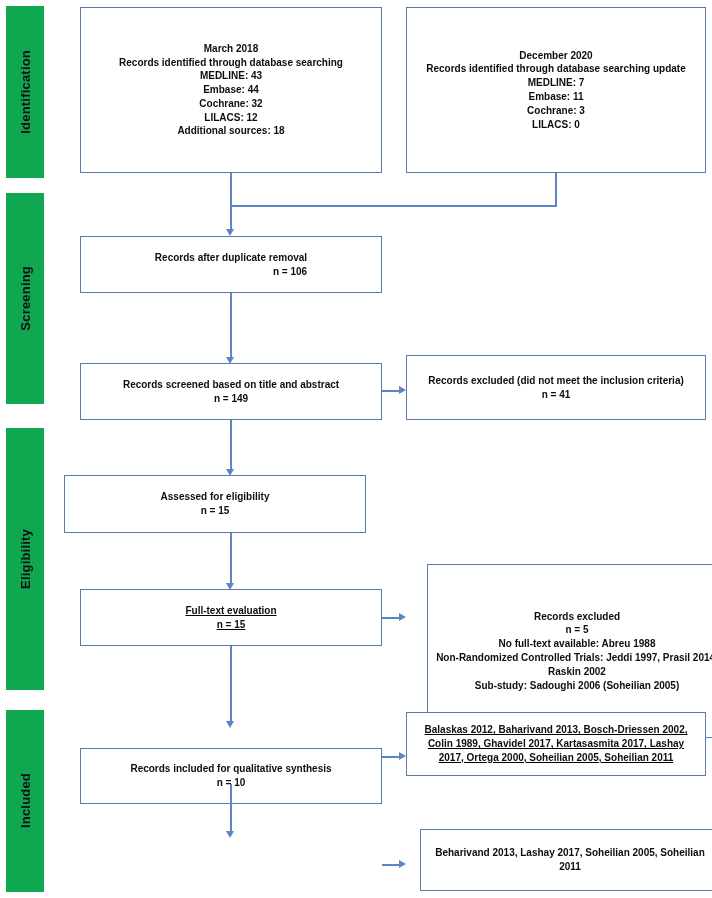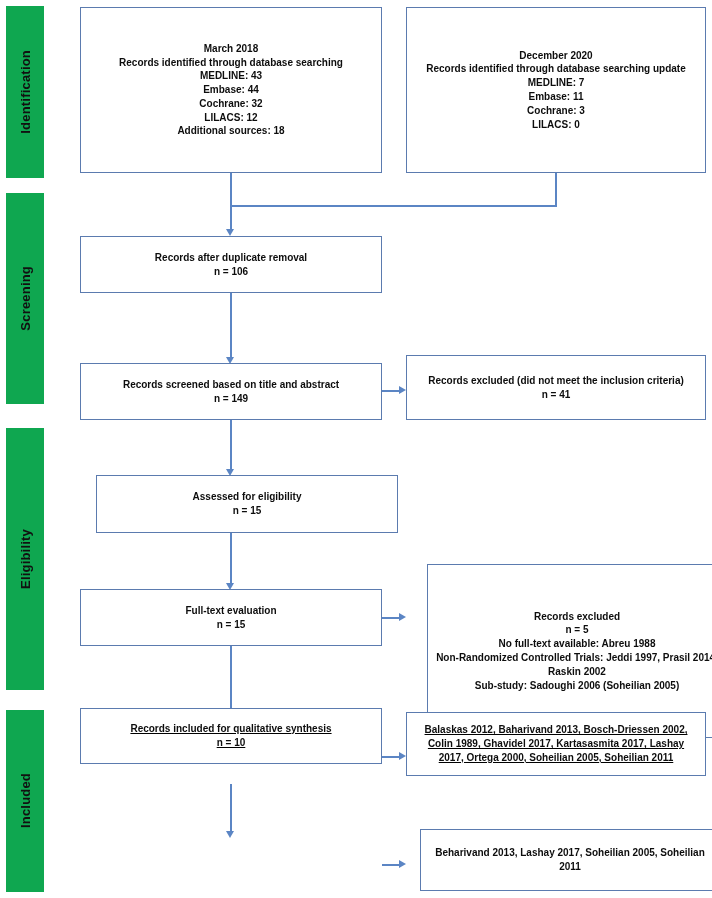--- a/index.html
+++ b/index.html
@@ -126,21 +126,21 @@
 Cochrane: 3
 LILACS: 0</span>
   </div>
 
   <div class="vline" style="left:230px; top:173px; height:33px;"></div>
   <div class="vline" style="left:555px; top:173px; height:33px;"></div>
   <div class="hline" style="left:230px; top:205px; width:327px;"></div>
   <div class="vline" style="left:230px; top:205px; height:26px;"></div>
   <div class="arrow-down" style="left:226.3px; top:229px;"></div>
 
-  <div class="node" style="left:80px; top:236px; width:302px; height:57px;">
+  <div class="node" style="left:80px; top:236px; width:302px; height:57px;text-align:right;">
     <span class="node-text">Records after duplicate removal
 n = 106</span>
   </div>
 
   <div class="vline" style="left:230px; top:293px; height:66px;"></div>
   <div class="arrow-down" style="left:226.3px; top:357px;"></div>
 
   <div class="node" style="left:80px; top:363px; width:302px; height:57px;">
     <span class="node-text">Records screened based on title and abstract
 n = 149</span>
@@ -150,48 +150,48 @@
     <span class="node-text">Records excluded (did not meet the inclusion criteria)
 n = 41</span>
   </div>
 
   <div class="hline" style="left:382px; top:390px; width:18px;"></div>
   <div class="arrow-right" style="left:399px; top:386.3px;"></div>
 
   <div class="vline" style="left:230px; top:420px; height:51px;"></div>
   <div class="arrow-down" style="left:226.3px; top:469px;"></div>
 
-  <div class="node" style="left:96px; top:475px; width:302px; height:58px;">
+  <div class="node" style="left:64px; top:475px; width:302px; height:58px;">
     <span class="node-text">Assessed for eligibility
 n = 15</span>
   </div>
 
   <div class="vline" style="left:230px; top:533px; height:52px;"></div>
   <div class="arrow-down" style="left:226.3px; top:583px;"></div>
 
-  <div class="node" style="left:80px; top:589px; width:302px; height:57px;">
+  <div class="node" style="left:80px; top:589px; width:302px; height:57px;text-decoration:underline;">
     <span class="node-text">Full-text evaluation
 n = 15</span>
   </div>
 
   <div class="node" style="left:406px; top:564px; width:300px; height:174px;margin-left:21px;">
     <span class="node-text">Records excluded
 n = 5
 No full-text available: Abreu 1988
 Non-Randomized Controlled Trials: Jeddi 1997, Prasil 2014, Raskin 2002
 Sub-study: Sadoughi 2006 (Soheilian 2005)</span>
   </div>
 
   <div class="hline" style="left:382px; top:617px; width:18px;"></div>
   <div class="arrow-right" style="left:399px; top:613.3px;"></div>
 
   <div class="vline" style="left:230px; top:646px; height:77px;"></div>
   <div class="arrow-down" style="left:226.3px; top:721px;"></div>
 
-  <div class="node" style="left:80px; top:708px; width:302px; height:56px;text-decoration:underline;">
+  <div class="node" style="left:80px; top:748px; width:302px; height:56px;">
     <span class="node-text">Records included for qualitative synthesis
 n = 10</span>
   </div>
 
   <div class="node" style="left:406px; top:712px; width:300px; height:64px;text-decoration:underline;">
     <span class="node-text">Balaskas 2012, Baharivand 2013, Bosch-Driessen 2002, Colin 1989, Ghavidel 2017, Kartasasmita 2017, Lashay 2017, Ortega 2000, Soheilian 2005, Soheilian 2011</span>
   </div>
 
   <div class="hline" style="left:382px; top:756px; width:18px;"></div>
   <div class="arrow-right" style="left:399px; top:752.3px;"></div>

